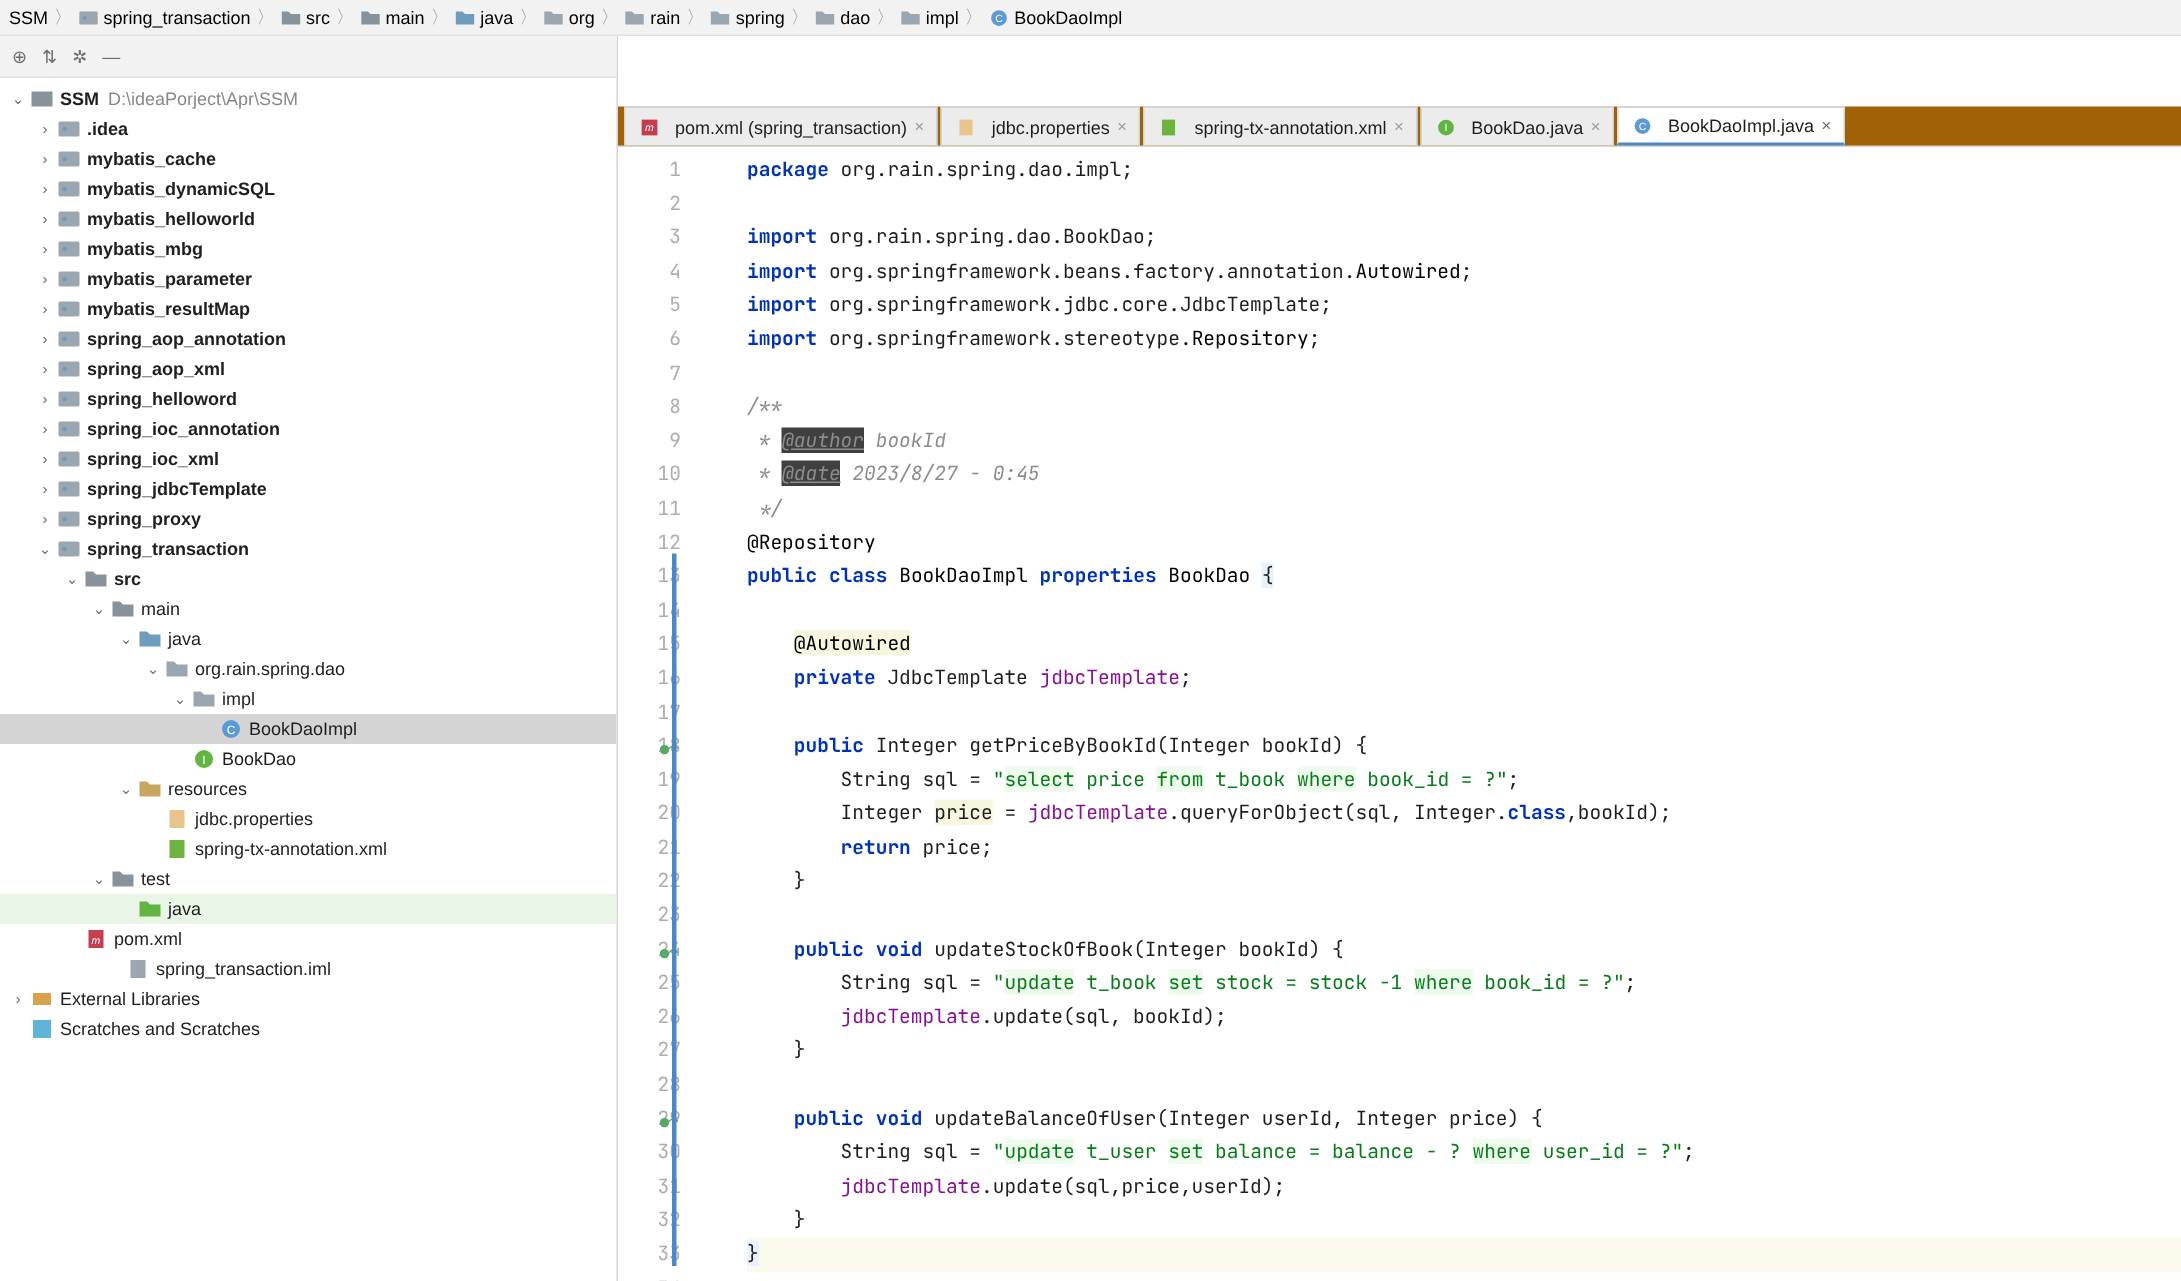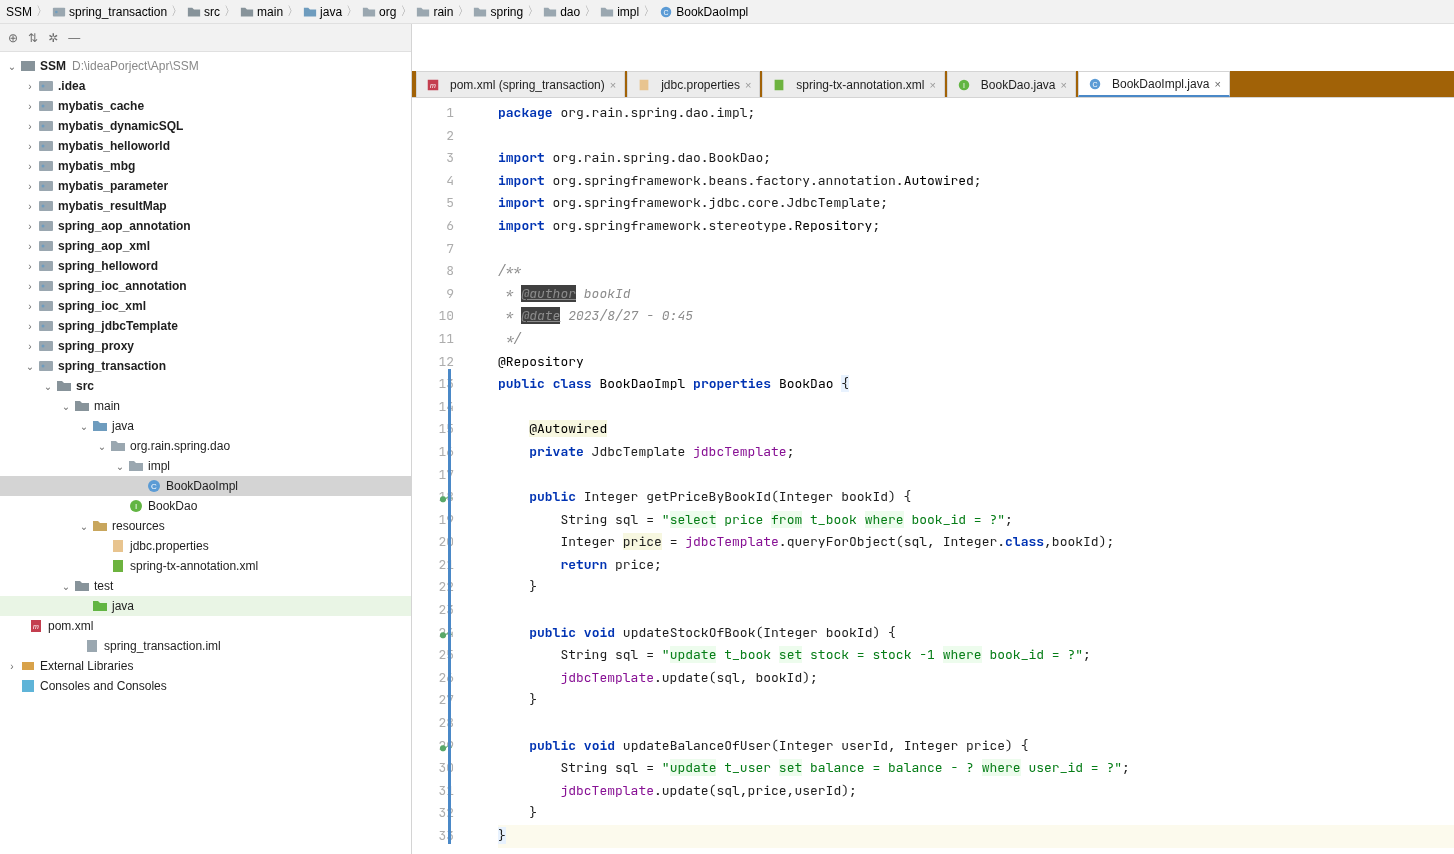--- a/index.html
+++ b/index.html
@@ -433,21 +433,21 @@
           <span class="tree-label normal">test</span>
         </div>
       <div class="tree-row highlight" style="padding-left:92px">
           <span class="node-icon">
             <svg viewBox="0 0 16 16">
               <path d="M1 3h5l2 2h7v8H1z" fill="#62b543"></path>
             </svg>
           </span>
           <span class="tree-label normal">java</span>
         </div>
-      <div class="tree-row" style="padding-left:28px">
+      <div class="tree-row" style="padding-left:56px">
           <span class="node-icon">
             <svg viewBox="0 0 16 16">
               <rect x="3" y="2" width="10" height="12" class="ic-m"></rect>
               <text x="8" y="11" text-anchor="middle" font-size="7" fill="#fff" font-style="italic">m</text>
             </svg>
           </span>
           <span class="tree-label normal">pom.xml</span>
         </div>
       <div class="tree-row" style="padding-left:84px">
           <span class="node-icon">
@@ -465,21 +465,21 @@
             </svg>
           </span>
           <span class="tree-label normal">External Libraries</span>
         </div>
       <div class="tree-row" style="padding-left:20px">
           <span class="node-icon">
             <svg viewBox="0 0 16 16">
               <rect x="2" y="2" width="12" height="12" fill="#5fb4d8"></rect>
             </svg>
           </span>
-          <span class="tree-label normal">Consoles and Consoles</span>
+          <span class="tree-label normal">Scratches and Scratches</span>
         </div>
     </div>
   </div>
 
   <div class="editor-area">
     <div class="tabbar">
       <div id="tabs-container" style="display:flex">
           <div class="tab">
             <span class="node-icon">
               <svg width="14" height="14" viewBox="0 0 16 16">

